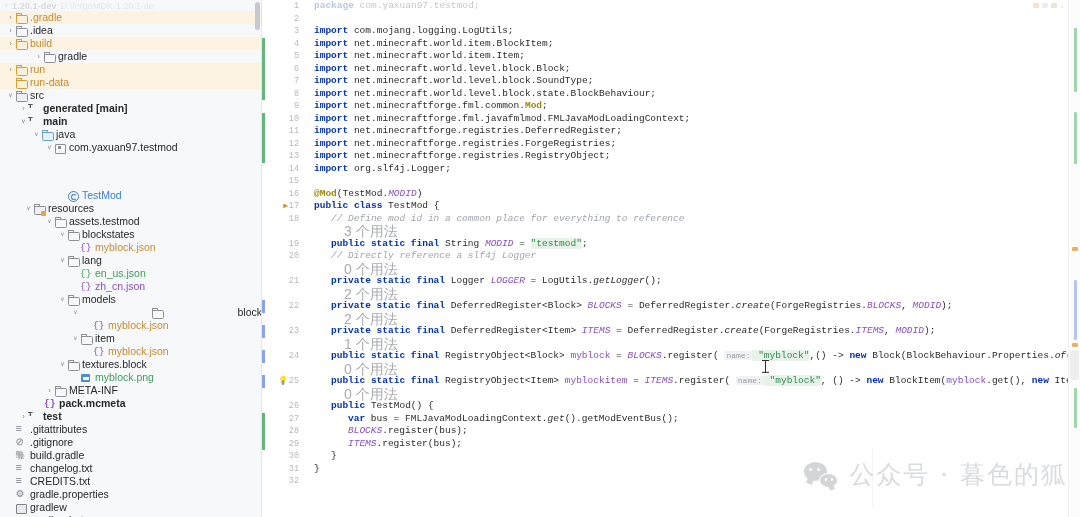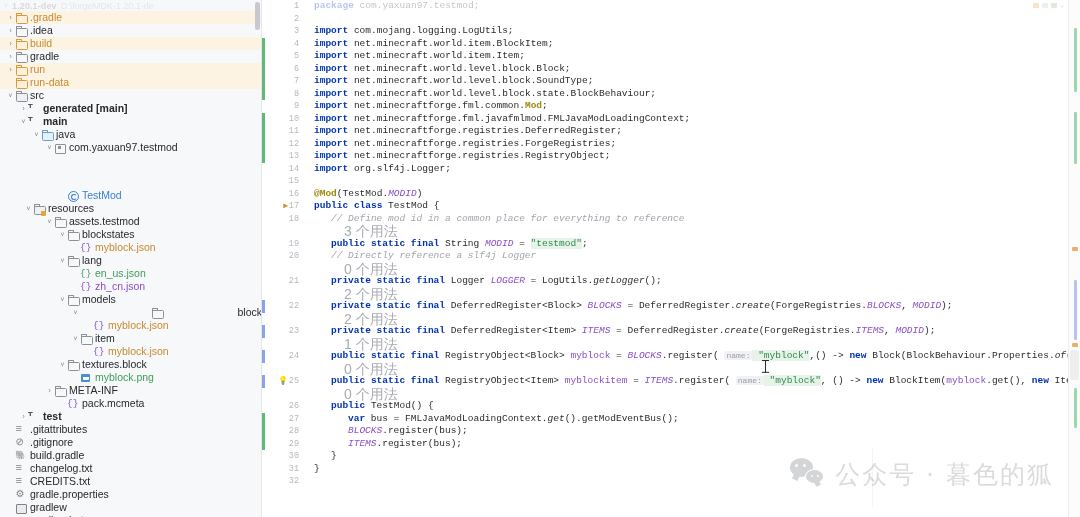--- a/index.html
+++ b/index.html
@@ -332,22 +332,22 @@
   .mouse-cursor::after {
     content: "";
     position: absolute; left: 0; top: 0;
     width: 7px; height: 1.2px; background: #2b2b2b;
     box-shadow: 0 11.8px 0 0 #2b2b2b;
   }
 
   
   .watermark {
     position: absolute;
-    right: 26px; bottom: 26px;
-    display: flex; gap: 11px;
+    right: 12px; bottom: 26px;
+    display: flex; align-items: center; gap: 11px;
     opacity: .42;
     pointer-events: none;
   }
   .wm-logo { position: relative; width: 34px; height: 26px; }
   .wm-logo .b1 {
     position: absolute; left: 0; top: 0;
     width: 23px; height: 19px; border-radius: 50%;
     background: #9a9da2;
   }
   .wm-logo .b1::after {
@@ -401,21 +401,21 @@
         <div class="tree-row" style="padding-left: 6px;">
           <span class="arrow">›</span>
           <span class="ico folder"></span>
           <span class="tree-label ">.idea</span>
         </div>
         <div class="tree-row hl" style="padding-left: 6px;">
           <span class="arrow">›</span>
           <span class="ico folder orange"></span>
           <span class="tree-label orangetext">build</span>
         </div>
-        <div class="tree-row" style="padding-left: 6px;">
+        <div class="tree-row" style="padding-left: 6px; margin-left: 28px;">
           <span class="arrow">›</span>
           <span class="ico folder"></span>
           <span class="tree-label ">gradle</span>
         </div>
         <div class="tree-row hl" style="padding-left: 6px;">
           <span class="arrow">›</span>
           <span class="ico folder orange"></span>
           <span class="tree-label orangetext">run</span>
         </div>
         <div class="tree-row hl" style="padding-left: 6px;">
@@ -523,21 +523,21 @@
         <div class="tree-row" style="padding-left: 71px;">
           <span class="arrow none"></span>
           <span class="ico png"></span>
           <span class="tree-label green">myblock.png</span>
         </div>
         <div class="tree-row" style="padding-left: 45px;">
           <span class="arrow">›</span>
           <span class="ico folder"></span>
           <span class="tree-label ">META-INF</span>
         </div>
-        <div class="tree-row" style="padding-left: 58px;">
+        <div class="tree-row" style="padding-left: 35px; font-weight: bold;">
           <span class="arrow none"></span>
           <span class="ico json"></span>
           <span class="tree-label ">pack.mcmeta</span>
         </div>
         <div class="tree-row" style="padding-left: 19px;">
           <span class="arrow">›</span>
           <span class="ico module"></span>
           <span class="tree-label bold">test</span>
         </div>
         <div class="tree-row" style="padding-left: 6px;">

